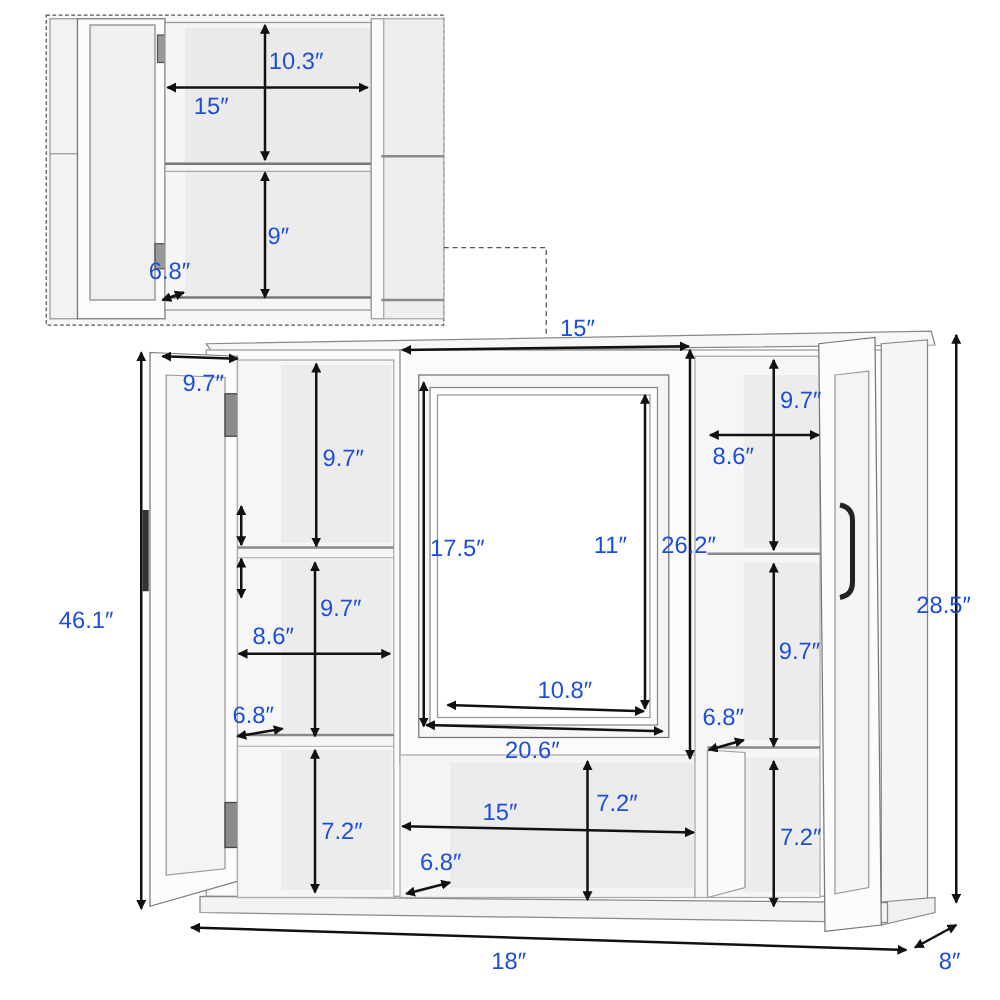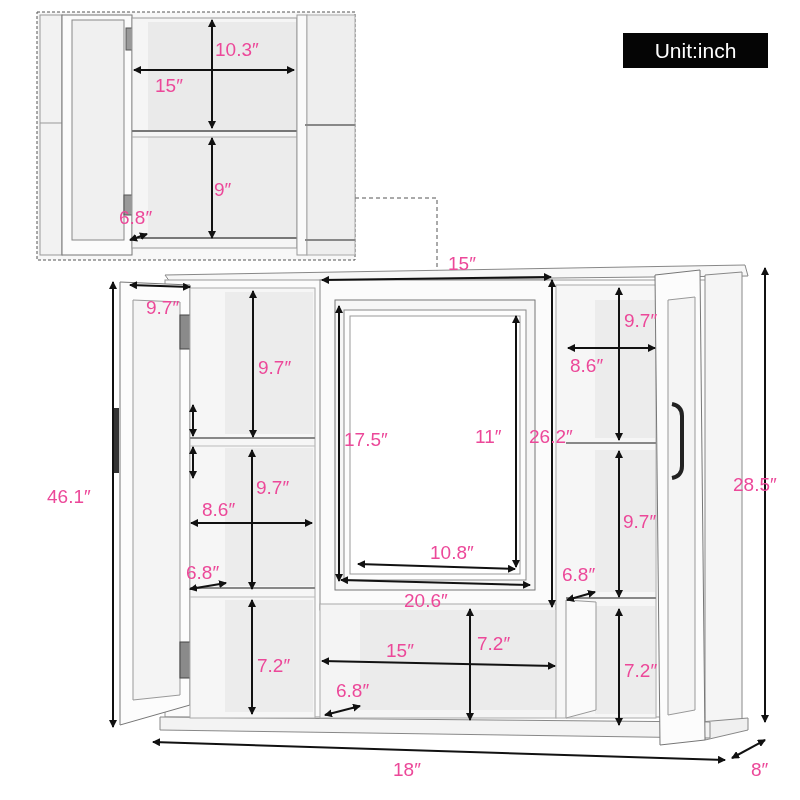--- a/index.html
+++ b/index.html
@@ -1,20 +1,20 @@
 <!DOCTYPE html>
 <html><head>
 <meta charset="utf-8">
 <style>
   html, body { margin: 0; padding: 0; background: #ffffff; }
   body { width: 800px; height: 800px; position: relative; overflow: hidden;
          font-family: "Liberation Sans", sans-serif; }
   #stage { position: absolute; left: 0; top: 0; width: 800px; height: 800px; }
   .lbl { position: absolute; font-family: "Liberation Sans", sans-serif; font-size: 19px;
-         color: #ec4899; line-height: 1; white-space: nowrap; }
+         color: #1d4ed8; line-height: 1; white-space: nowrap; }
   .unit-badge { position: absolute; left: 623px; top: 33px; width: 145px; height: 35px;
                 background: #050505; color: #fff; font-size: 21px; display: flex;
                 align-items: center; justify-content: center; }
 </style>
 </head>
 <body>
 
 <div id="stage">
   <svg width="800" height="800" viewBox="0 0 800 800" xmlns="http://www.w3.org/2000/svg">
     <defs>
@@ -152,21 +152,20 @@
 
       <line x1="619" y1="451" x2="619" y2="597" marker-start="url(#at)" marker-end="url(#ah)"></line>
 
       <line x1="567" y1="600" x2="595" y2="592" marker-start="url(#at)" marker-end="url(#ah)"></line>
 
       <line x1="619" y1="609" x2="619" y2="725" marker-start="url(#at)" marker-end="url(#ah)"></line>
     </g>
   </svg>
 
   
-  <div class="unit-badge">Unit:inch</div>
 
   
   <div class="lbl" style="left:215px;top:40px;">10.3″</div>
   <div class="lbl" style="left:155px;top:76px;">15″</div>
   <div class="lbl" style="left:214px;top:180px;">9″</div>
   <div class="lbl" style="left:119px;top:208px;">6.8″</div>
 
   
   <div class="lbl" style="left:47px;top:487px;">46.1″</div>
   <div class="lbl" style="left:733px;top:475px;">28.5″</div>

